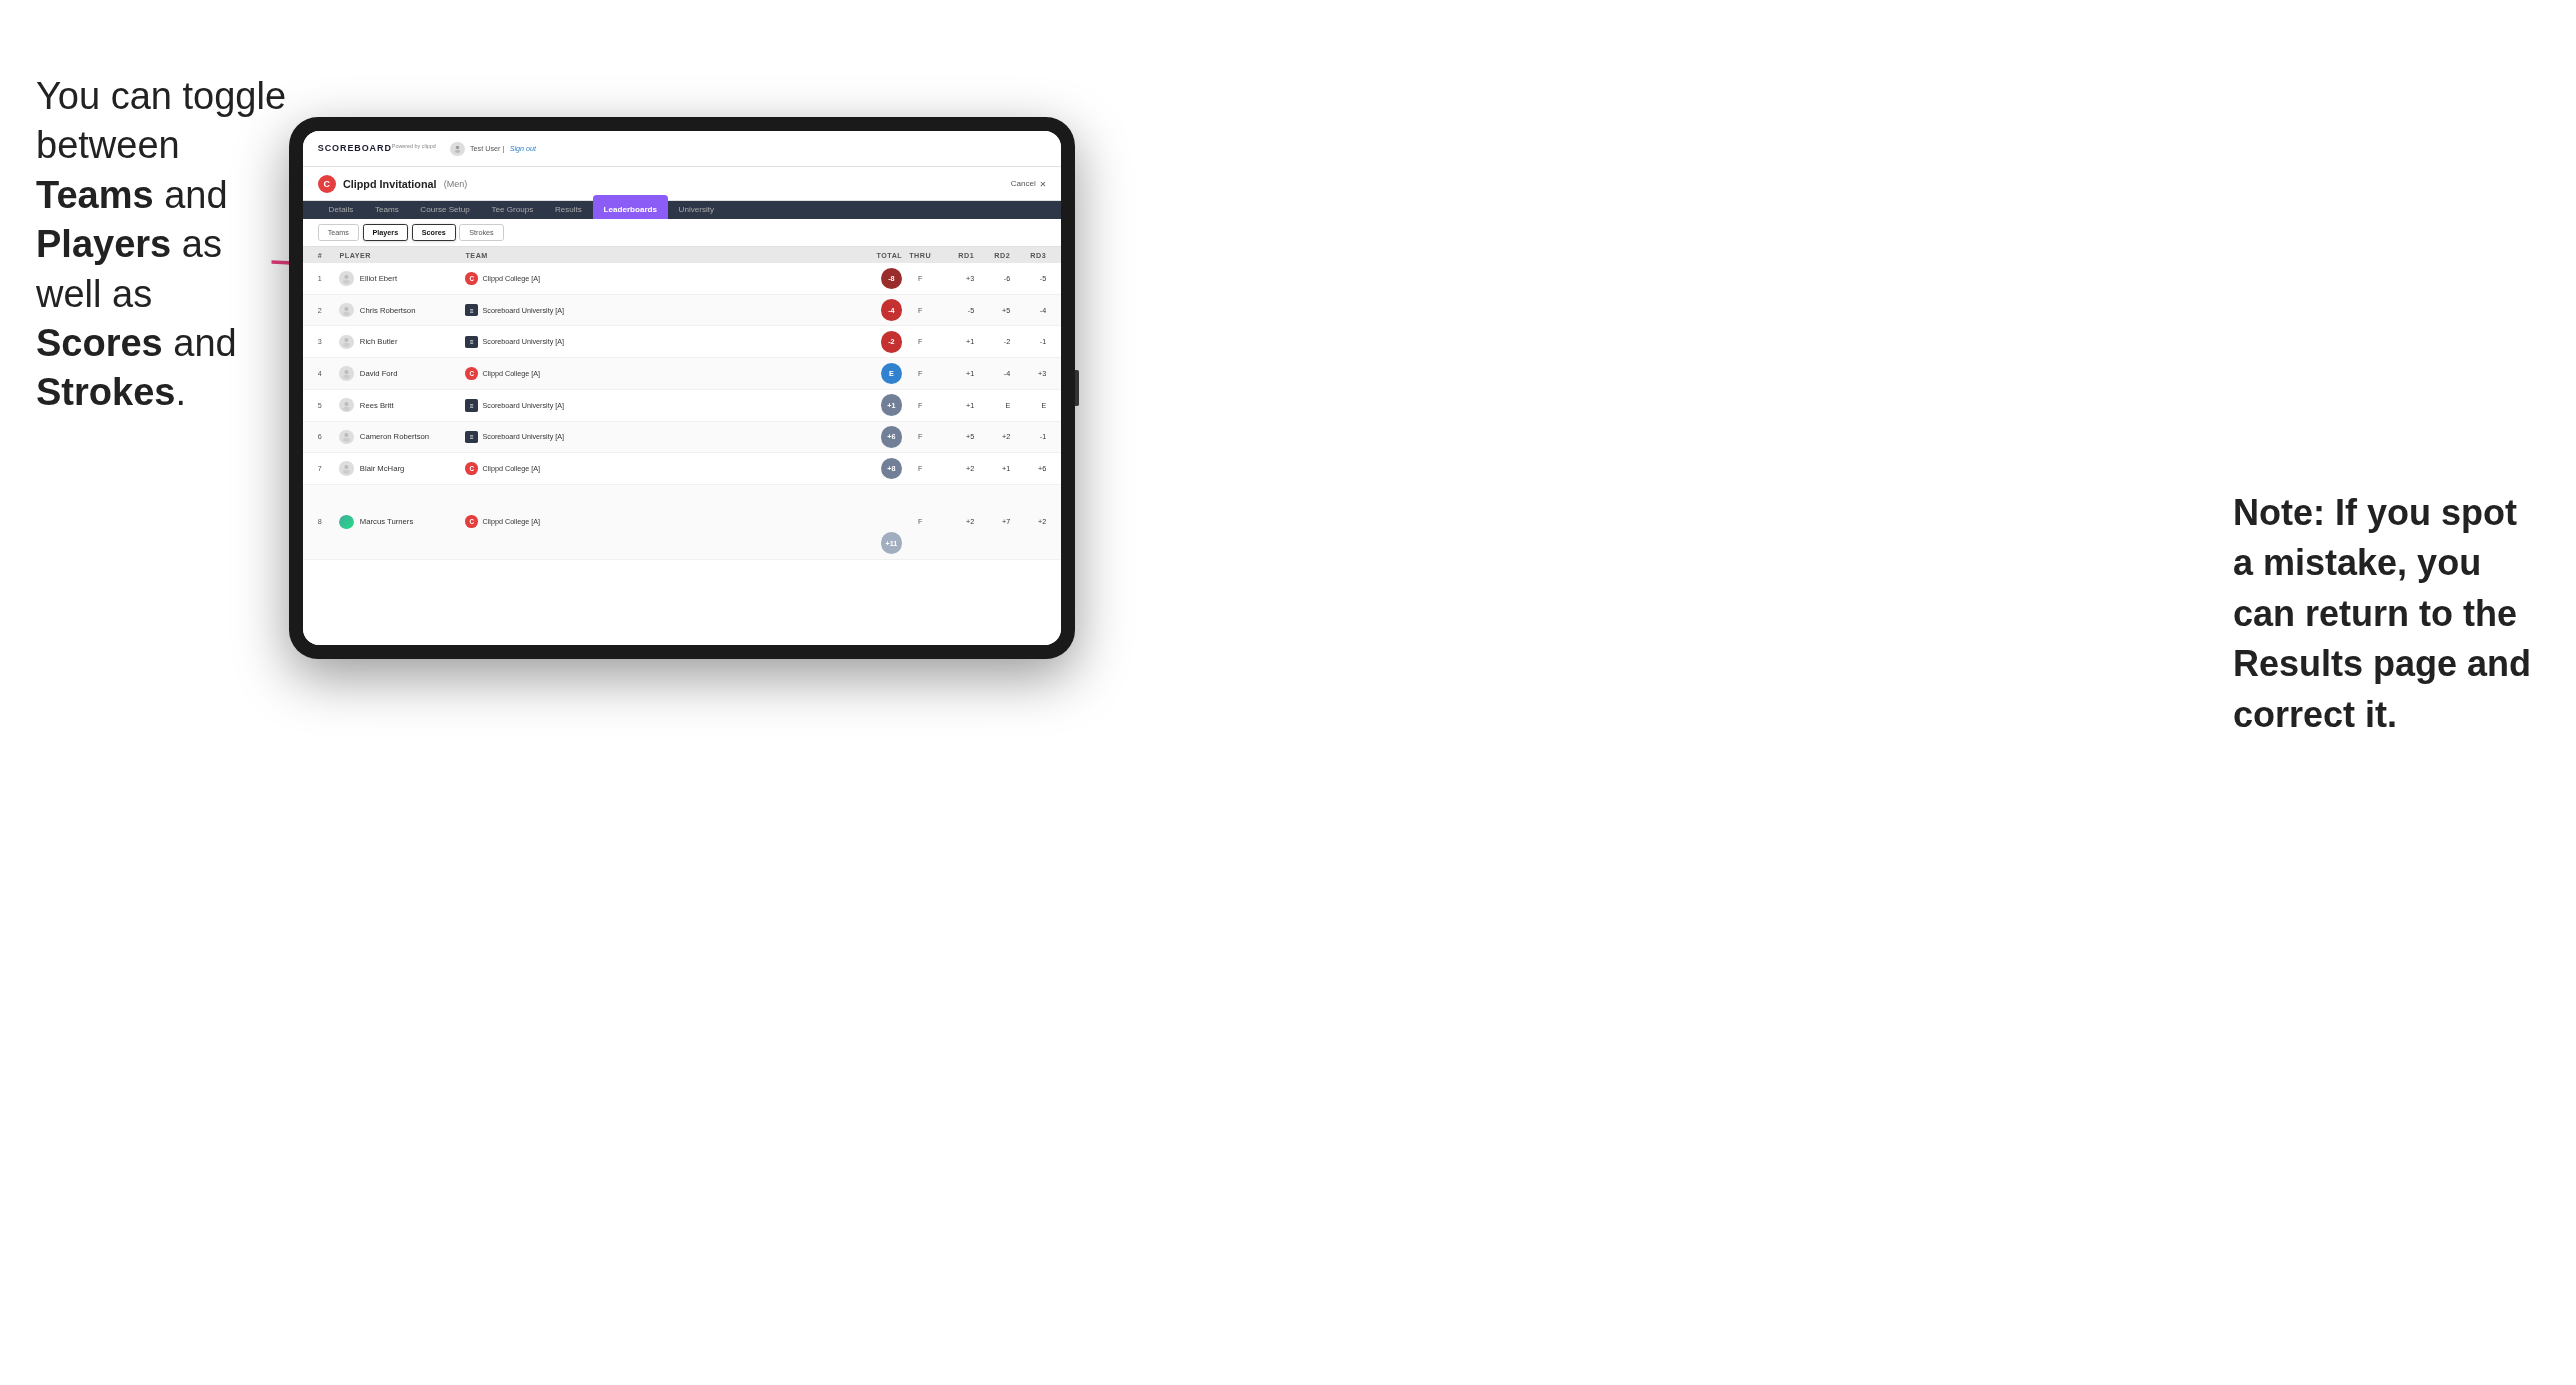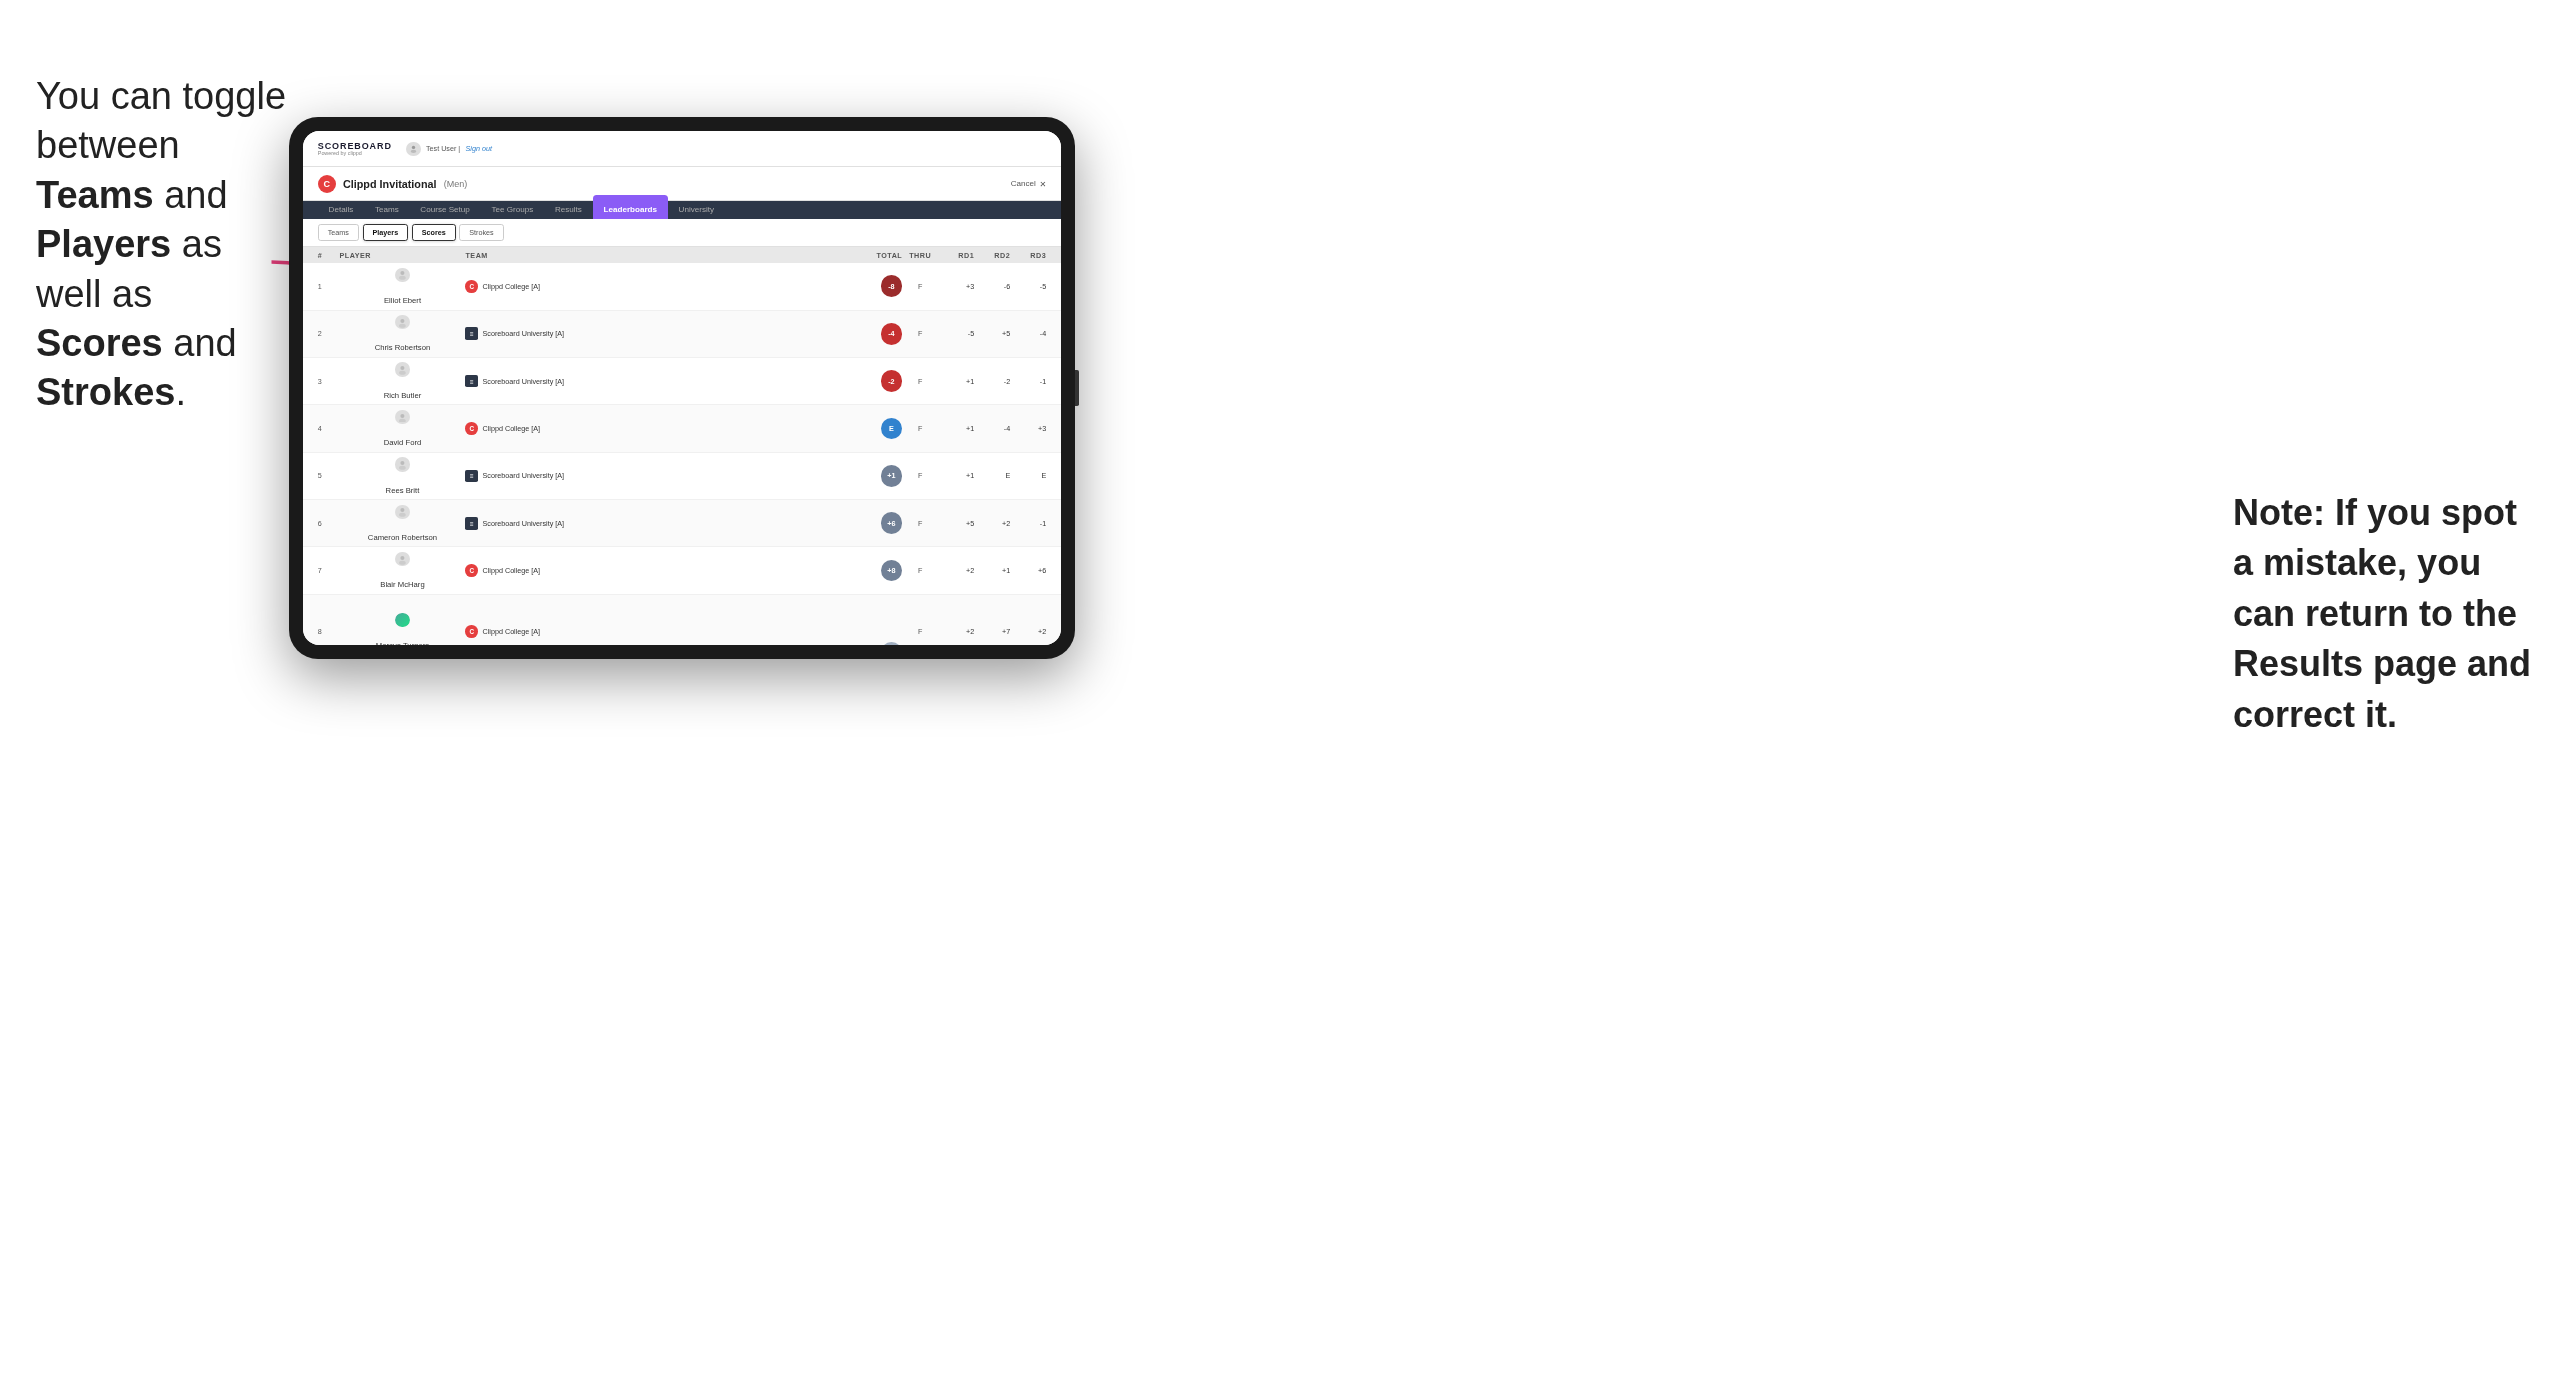--- a/index.html
+++ b/index.html
@@ -69,21 +69,20 @@
       border-bottom: 0.9px solid #e0e0e0;
       display: flex;
       align-items: center;
       padding: 0 14.4px;
       height: 36px;
       flex-shrink: 0;
     }
 
     .scoreboard-logo {
       display: flex;
-      flex-direction: column;
       margin-right: 14.4px;
     }
     .scoreboard-logo .logo-title {
       font-size: 9px;
       font-weight: 900;
       letter-spacing: 0.9px;
       color: #1a1a2e;
       line-height: 1;
     }
     .scoreboard-logo .logo-sub {
@@ -255,22 +254,21 @@
       font-size: 7.7px;
       color: #333;
     }
     .table-row:nth-child(even) {
       background: #fafafa;
     }
 
     .player-cell {
       display: flex;
       align-items: center;
-      gap: 14px;
-      flex-direction: column;
+      gap: 6px;
     }
     .player-avatar {
       width: 14.4px;
       height: 14.4px;
       background: #ddd;
       border-radius: 50%;
       flex-shrink: 0;
       display: flex;
       align-items: center;
       justify-content: center;

